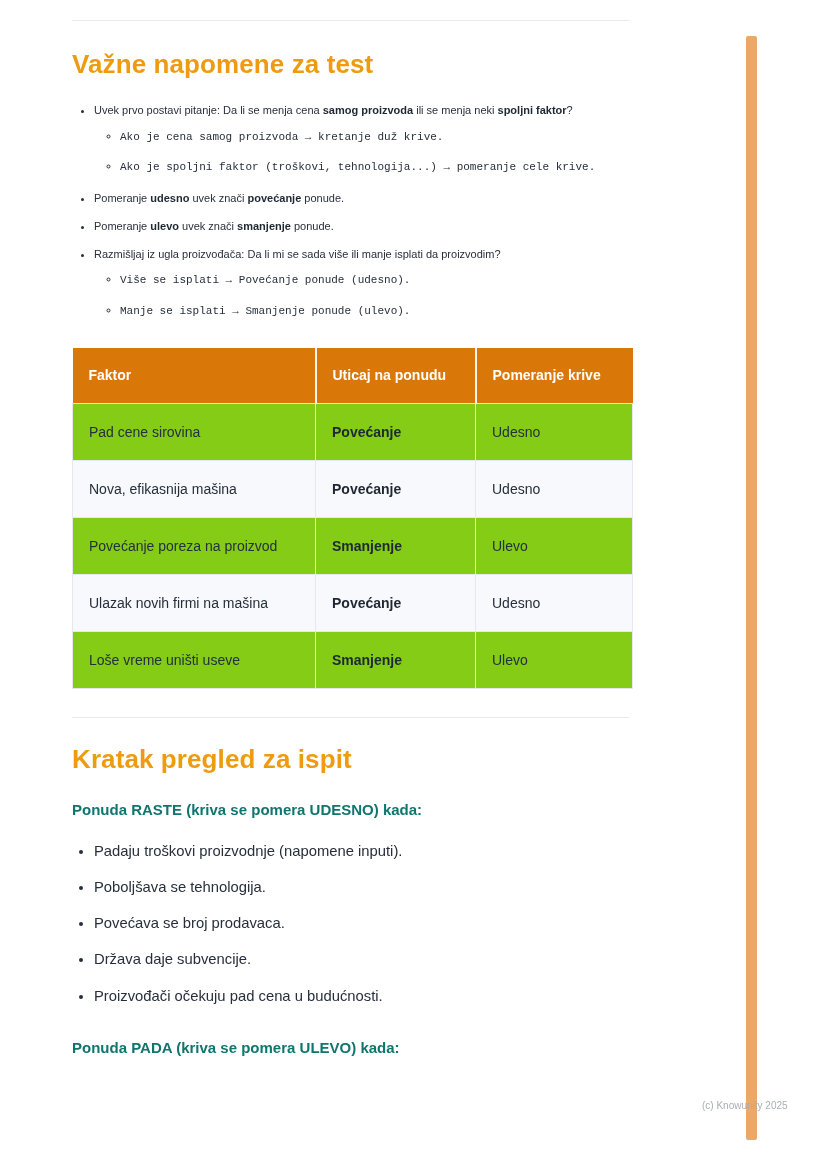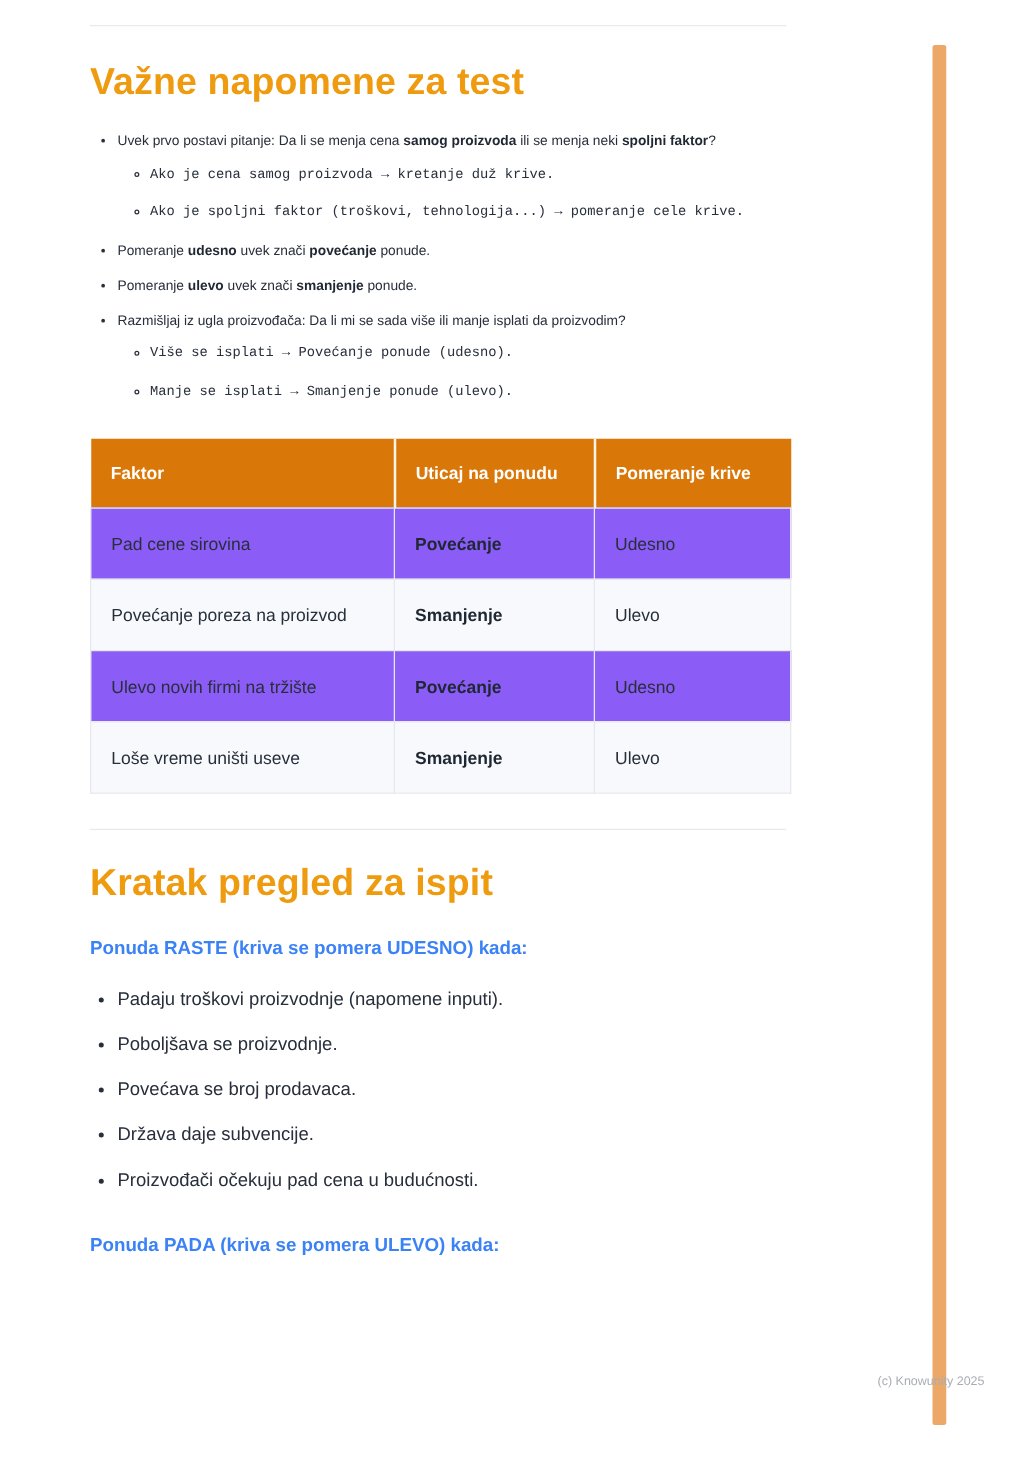--- a/index.html
+++ b/index.html
@@ -22,21 +22,21 @@
   hr.divider {
     border: 0;
     border-top: 1px solid #e8e9ed;
     width: 557px;
     margin: 0;
   }
   hr.divider.top { margin-bottom: 28px; }
   hr.divider.mid { margin-top: 28px; }
   h2.section-title {
     color: var(--accent);
-    font-size: 30px;
+    font-size: 26px;
     font-weight: 700;
     margin: 0 0 22px 0;
     letter-spacing: 0.1px;
   }
   h2.section-title.second { margin-top: 26px; margin-bottom: 24px; }
   ul.notes {
     list-style: disc;
     margin: 0 0 28px 0;
     padding-left: 22px;
   }
@@ -67,29 +67,29 @@
     text-align: left;
     padding: 0 16px;
     height: 55px;
     border-right: 2px solid #f9f4ec;
   }
   table.factors th:last-child { border-right: none; }
   table.factors td {
     border: 1px solid #e6e8ee;
     padding: 0 16px;
     height: 56px;
-    background: #8b5cf6;
+    background: #84cc16;
     color: #272f3b;
   }
   table.factors tbody tr:nth-child(even) td { background: #f7f9fc; }
   table.factors td.bold { font-weight: 700; color: #1f2733; }
   p.bold-line {
     font-size: 15px;
     font-weight: 700;
-    color: #3b82f6;
+    color: #0f766e;
     margin: 26px 0 8px 0;
   }
   p.bold-line.last { margin-top: 32px; }
   ul.simple {
     list-style: disc;
     margin: 22px 0 8px 0;
     padding-left: 22px;
   }
   ul.simple > li {
     font-size: 14.8px;
@@ -148,46 +148,51 @@
           <th>Pomeranje krive</th>
         </tr>
     </thead>
     <tbody id="factors-body">
         <tr>
           <td>Pad cene sirovina</td>
           <td class="bold">Povećanje</td>
           <td>Udesno</td>
         </tr>
         <tr>
+          <td>Nova, efikasnija mašina</td>
+          <td class="bold">Povećanje</td>
+          <td>Udesno</td>
+        </tr>
+        <tr>
           <td>Povećanje poreza na proizvod</td>
           <td class="bold">Smanjenje</td>
           <td>Ulevo</td>
         </tr>
         <tr>
-          <td>Ulevo novih firmi na tržište</td>
+          <td>Ulazak novih firmi na mašina</td>
           <td class="bold">Povećanje</td>
           <td>Udesno</td>
         </tr>
         <tr>
           <td>Loše vreme uništi useve</td>
           <td class="bold">Smanjenje</td>
           <td>Ulevo</td>
         </tr>
       </tbody>
   </table>
 
   <hr class="divider mid">
 
   <h2 class="section-title second">Kratak pregled za ispit</h2>
 
   <p class="bold-line">Ponuda RASTE (kriva se pomera UDESNO) kada:</p>
 
   <ul class="simple" id="raste-list">
       <li>Padaju troškovi proizvodnje (napomene inputi).</li>
-      <li>Poboljšava se proizvodnje.</li>
+      <li>Poboljšava se tehnologija.</li>
       <li>Povećava se broj prodavaca.</li>
       <li>Država daje subvencije.</li>
       <li>Proizvođači očekuju pad cena u budućnosti.</li>
     </ul>
 
   <p class="bold-line last">Ponuda PADA (kriva se pomera ULEVO) kada:</p>
 
 </div>
 
 <div class="stripe"></div>

